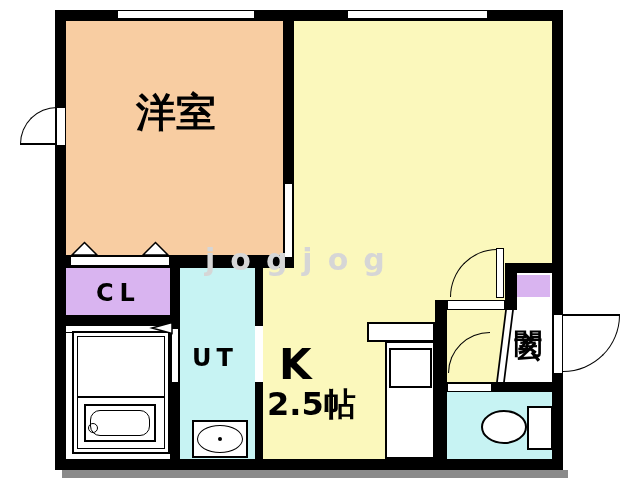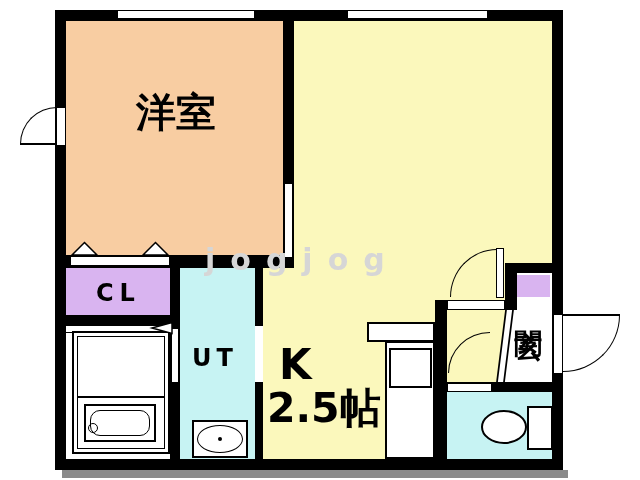--- a/index.html
+++ b/index.html
@@ -98,16 +98,16 @@
   <div class="arc-tl" style="left:448px;top:332px;width:42px;height:41px;"></div>
   <div class="arc-br" style="left:563px;top:315px;width:57px;height:57px;"></div>
   <div class="line" style="left:563px;top:314px;width:57px;height:1.6px;"></div>
 
   <div class="wm" style="left:205px;top:208px;font-size:30px;letter-spacing:15px;margin-top:37px;">jogjog</div>
 
   <div class="lbl" style="left:136px;top:92px;font-size:40px;">洋室</div>
   <div class="lbl" style="left:96px;top:281px;font-size:24px;letter-spacing:6px;">CL</div>
   <div class="lbl" style="left:192px;top:346px;font-size:24px;letter-spacing:5px;">UT</div>
   <div class="lbl" style="left:279px;top:344px;font-size:42px;">K</div>
-  <div class="lbl" style="left:267px;top:388px;font-size:41px;">2.5帖</div>
+  <div class="lbl" style="left:267px;top:388px;font-size:32px;">2.5帖</div>
   <div class="lbl lbl-v" style="left:512px;top:308px;font-size:28px;height:70px;">玄関</div>
 
 </div>
 
 </body></html>

